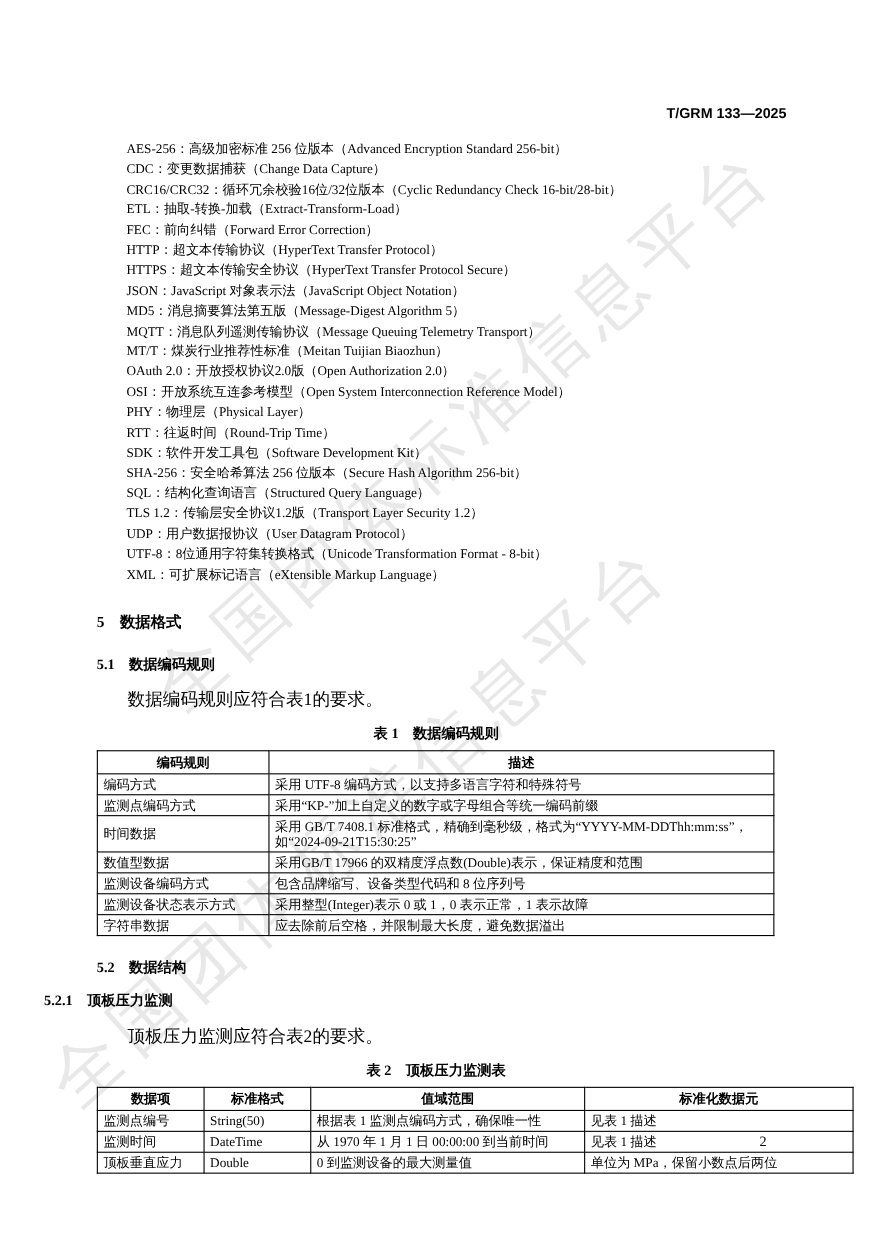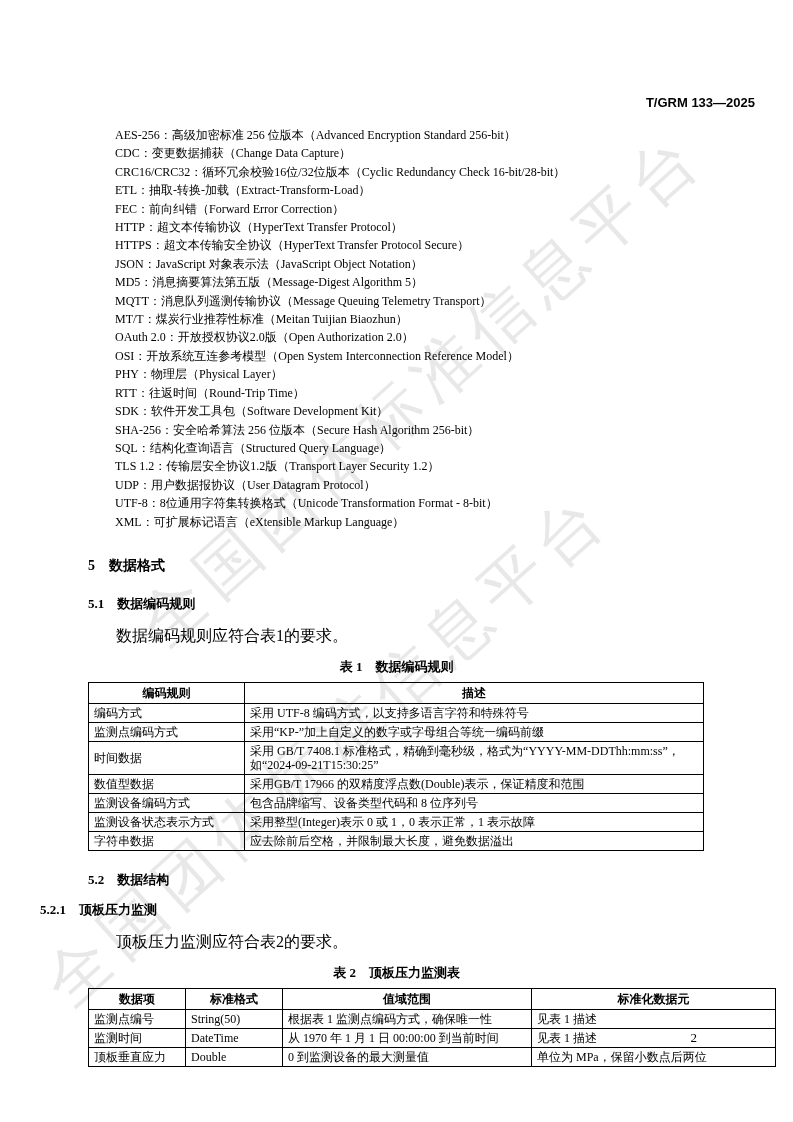--- a/index.html
+++ b/index.html
@@ -23,21 +23,21 @@
     transform:rotate(-42deg);
     transform-origin:left center;
     pointer-events:none;
     font-family:"Liberation Sans","DejaVu Sans",sans-serif;
   }
   .wm1 { left:150px; top:590px; }
   .wm2 { left:55px; top:950px; }
   .content { position:relative; z-index:1; padding-top:95px; }
   .doc-header {
     text-align:right;
-    padding-right:38px;
+    padding-right:78px;
     font-weight:bold;
     font-size:13px;
     font-family:"Liberation Sans","DejaVu Sans",sans-serif;
   }
   .abbrev-list {
     margin:16px 68px 0 115px;
     font-size:12px;
     line-height:18.4px;
     white-space:nowrap;
   }

